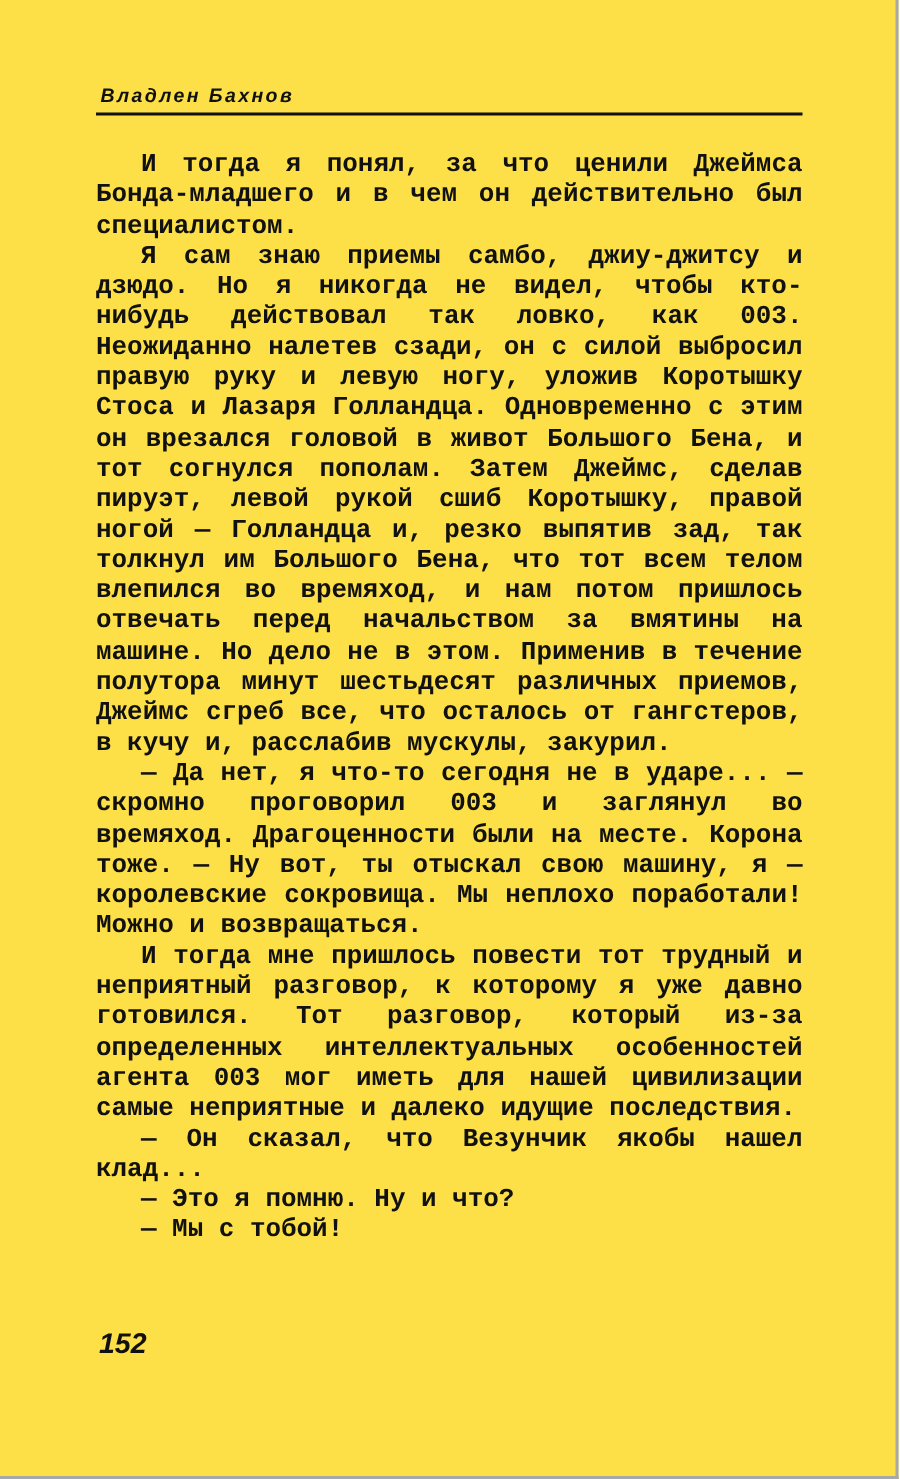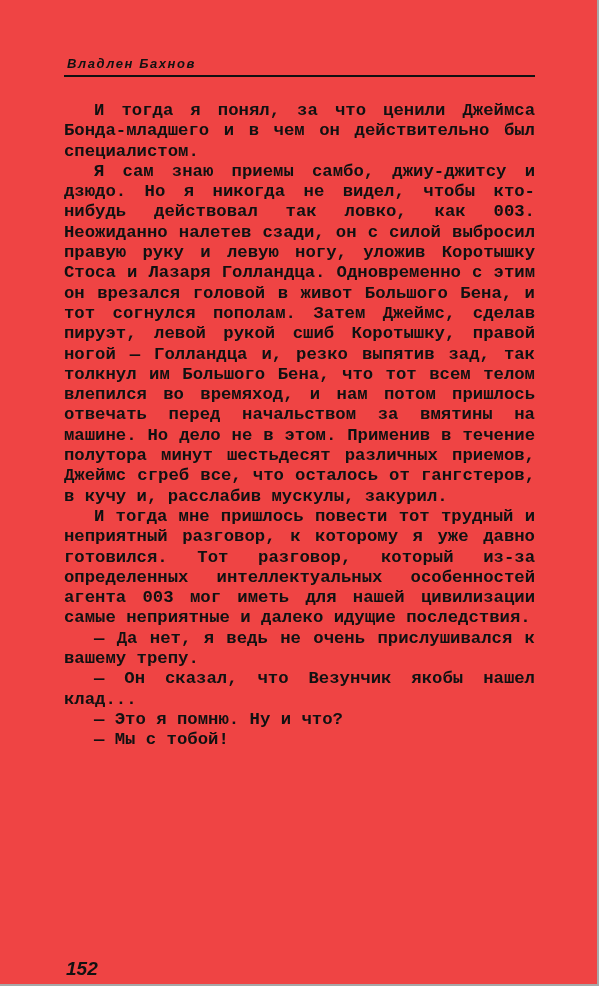--- a/index.html
+++ b/index.html
@@ -13,21 +13,21 @@
       position: relative;
       overflow: hidden;
       color: #111111;
     }
     .page {
       position: absolute;
       left: 0;
       top: 0;
       width: 597px;
       height: 984px;
-      background: #ef4444;
+      background: #fde047;
       border-right: 2px solid #a8a8a8;
       border-bottom: 2px solid #a8a8a8;
     }
     .running-head {
       position: absolute;
       left: 64px;
       top: 55px;
       width: 471px;
       height: 20px;
       border-bottom: 2px solid #111111;
@@ -58,42 +58,42 @@
     .para {
       margin: 0;
       text-indent: 30px;
       text-align: justify;
       -webkit-hyphens: manual;
       hyphens: manual;
     }
     .folio {
       position: absolute;
       left: 66px;
-      top: 958px;
+      top: 886px;
       font-family: "Liberation Sans", sans-serif;
       font-style: italic;
       font-weight: bold;
       font-size: 19px;
       color: #111111;
     }
   </style>
 </head>
 <body>
 
 <div class="page">
 
   <div class="running-head">
     <span class="running-head-author">Владлен Бахнов</span>
   </div>
 
   <div class="body-text">
     <p class="para">И тогда я понял, за что ценили Джеймса Бонда-млад­шего и в чем он действительно был специалистом.</p>
     <p class="para">Я сам знаю приемы самбо, джиу-джитсу и дзюдо. Но я никогда не видел, чтобы кто-нибудь действовал так ловко, как 003. Неожиданно налетев сзади, он с силой выбросил правую руку и левую ногу, уложив Коротышку Стоса и Ла­заря Голландца. Одновременно с этим он врезался головой в живот Большого Бена, и тот согнулся пополам. Затем Джеймс, сделав пируэт, левой рукой сшиб Коротышку, правой ногой — Голландца и, резко выпятив зад, так толк­нул им Большого Бена, что тот всем телом влепился во вре­мяход, и нам потом пришлось отвечать перед начальством за вмятины на машине. Но дело не в этом. Применив в те­чение полутора минут шестьдесят различных приемов, Джеймс сгреб все, что осталось от гангстеров, в кучу и, расслабив мускулы, закурил.</p>
+    <p class="para">— Да нет, я что-то сегодня не в ударе... — скромно про­говорил 003 и заглянул во времяход. Драгоценности были на месте. Корона тоже. — Ну вот, ты отыскал свою маши­ну, я — королевские сокровища. Мы неплохо поработали! Можно и возвращаться.</p>
     <p class="para">И тогда мне пришлось повести тот трудный и неприят­ный разговор, к которому я уже давно готовился. Тот раз­говор, который из-за определенных интеллектуальных особенностей агента 003 мог иметь для нашей цивилиза­ции самые неприятные и далеко идущие последствия.</p>
-    <p class="para">— Да нет, я ведь не очень прислушивался к вашему трепу.</p>
     <p class="para">— Он сказал, что Везунчик якобы нашел клад...</p>
     <p class="para">— Это я помню. Ну и что?</p>
     <p class="para">— Мы с тобой!</p>
   </div>
 
   <div class="folio">152</div>
 
 </div>
 
 </body></html>

